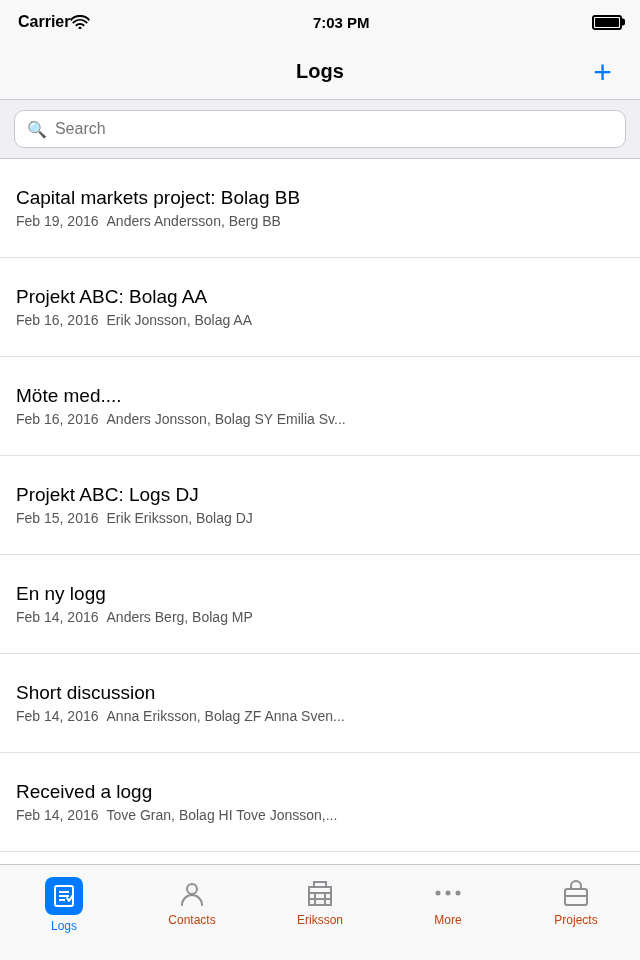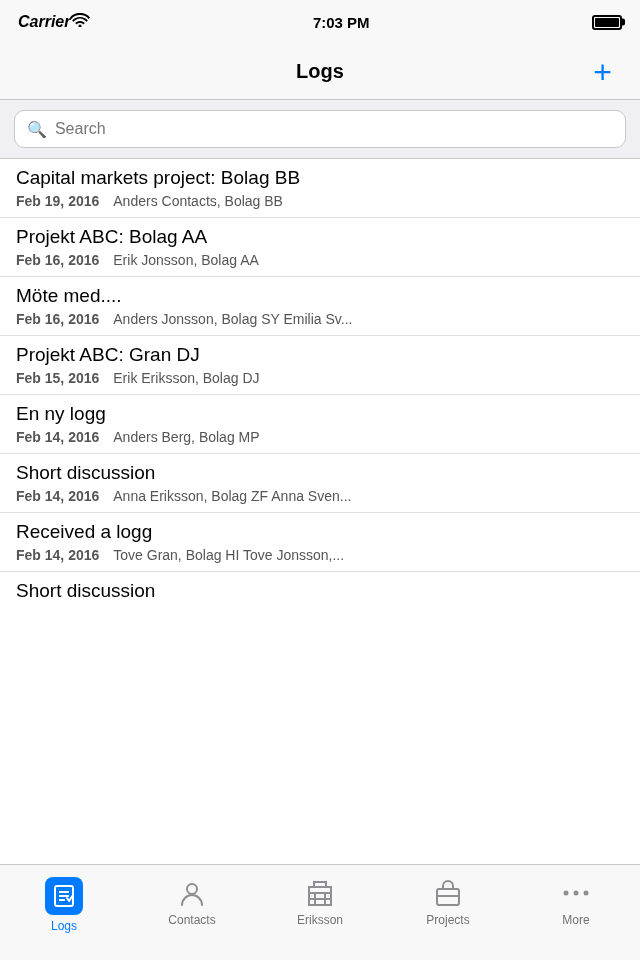--- a/index.html
+++ b/index.html
@@ -17,21 +17,21 @@
     .status-bar {
       background: #f8f8f8;
       height: 44px;
       display: flex;
       align-items: center;
       justify-content: space-between;
       padding: 0 18px;
       font-size: 16px;
       font-weight: 600;
     }
-    .status-left { display: flex; align-items: flex-start; gap: 0; font-style: italic; }
+    .status-left { display: flex; align-items: center; gap: 0; }
     .status-carrier { font-size: 16px; font-weight: 600; }
     .wifi-icon { font-size: 14px; }
     .status-center { font-size: 15px; font-weight: 600; }
     .battery-icon {
       width: 30px;
       height: 15px;
       border: 2px solid #000;
       border-radius: 3px;
       position: relative;
       display: inline-block;
@@ -115,37 +115,37 @@
       width: 100%;
     }
 
     
     .list {
       background: #fff;
       overflow: hidden;
       flex: 1;
     }
     .list-item {
-      padding: 8px 16px;
+      padding: 28px 16px;
       border-bottom: 1px solid #e0e0e0;
       cursor: pointer;
     }
     .item-title {
       font-size: 19px;
       font-weight: 400;
       color: #000;
       margin-bottom: 4px;
     }
     .item-subtitle {
       font-size: 14px;
       color: #555;
     }
     .item-date {
-      font-weight: 700;
-      margin-right: 14px;
+      font-weight: 400;
+      margin-right: 8px;
     }
     .item-people {
       color: #555;
     }
 
     
     .tab-bar {
       position: absolute;
       bottom: 0;
       left: 0;
@@ -168,21 +168,21 @@
     }
     .tab-icon-wrap {
       width: 32px;
       height: 32px;
       display: flex;
       align-items: center;
       justify-content: center;
     }
     .tab-label {
       font-size: 12px;
-      color: #737373;
+      color: #c2410c;
     }
     .tab-item.active .tab-label {
       color: #007aff;
     }
 
     
     svg { display: block; }
 
     
     .tab-logs-icon-bg {
@@ -224,32 +224,32 @@
 <div class="search-container">
   <div class="search-bar">
     <span class="search-icon-unicode">🔍</span>
     <input class="search-input" type="text" placeholder="Search" style="">
   </div>
 </div>
 
 <div class="list" id="log-list">
 <div class="list-item">
       <div class="item-title">Capital markets project: Bolag BB</div>
-      <div class="item-subtitle"><span class="item-date">Feb 19, 2016</span><span class="item-people">Anders Contacts, Bolag BB</span></div>
+      <div class="item-subtitle"><span class="item-date">Feb 19, 2016</span><span class="item-people">Anders Andersson, Berg BB</span></div>
     </div>
     <div class="list-item">
       <div class="item-title">Projekt ABC: Bolag AA</div>
       <div class="item-subtitle"><span class="item-date">Feb 16, 2016</span><span class="item-people">Erik Jonsson, Bolag AA</span></div>
     </div>
     <div class="list-item">
       <div class="item-title">Möte med....</div>
       <div class="item-subtitle"><span class="item-date">Feb 16, 2016</span><span class="item-people">Anders Jonsson, Bolag SY</span><span class="item-people">    Emilia Sv...</span></div>
     </div>
     <div class="list-item">
-      <div class="item-title">Projekt ABC: Gran DJ</div>
+      <div class="item-title">Projekt ABC: Logs DJ</div>
       <div class="item-subtitle"><span class="item-date">Feb 15, 2016</span><span class="item-people">Erik Eriksson, Bolag DJ</span></div>
     </div>
     <div class="list-item">
       <div class="item-title">En ny logg</div>
       <div class="item-subtitle"><span class="item-date">Feb 14, 2016</span><span class="item-people">Anders Berg, Bolag MP</span></div>
     </div>
     <div class="list-item">
       <div class="item-title">Short discussion</div>
       <div class="item-subtitle"><span class="item-date">Feb 14, 2016</span><span class="item-people">Anna Eriksson, Bolag ZF</span><span class="item-people">    Anna Sven...</span></div>
     </div>
@@ -296,33 +296,33 @@
         <line x1="3" y1="20" x2="25" y2="20" stroke="#8e8e93" stroke-width="2"></line>
         <line x1="9" y1="14" x2="9" y2="26" stroke="#8e8e93" stroke-width="2"></line>
         <line x1="19" y1="14" x2="19" y2="26" stroke="#8e8e93" stroke-width="2"></line>
       </svg>
     </div>
     <span class="tab-label">Eriksson</span>
   </div>
 
   <div class="tab-item">
     <div class="tab-icon-wrap">
+      <svg width="28" height="16" viewBox="0 0 28 16" fill="none">
+        <circle cx="4" cy="8" r="2.5" fill="#8e8e93"></circle>
+        <circle cx="14" cy="8" r="2.5" fill="#8e8e93"></circle>
+        <circle cx="24" cy="8" r="2.5" fill="#8e8e93"></circle>
+      </svg>
+    </div>
+    <span class="tab-label">More</span>
+  </div>
+
+  <div class="tab-item">
+    <div class="tab-icon-wrap">
       <svg width="28" height="28" viewBox="0 0 28 28" fill="none">
         <rect x="3" y="10" width="22" height="16" rx="2" stroke="#8e8e93" stroke-width="2" fill="none"></rect>
         <path d="M9 10V7a5 5 0 0110 0v3" stroke="#8e8e93" stroke-width="2" fill="none" stroke-linecap="round"></path>
         <line x1="3" y1="17" x2="25" y2="17" stroke="#8e8e93" stroke-width="2"></line>
       </svg>
     </div>
     <span class="tab-label">Projects</span>
   </div>
 
-  <div class="tab-item">
-    <div class="tab-icon-wrap">
-      <svg width="28" height="16" viewBox="0 0 28 16" fill="none">
-        <circle cx="4" cy="8" r="2.5" fill="#8e8e93"></circle>
-        <circle cx="14" cy="8" r="2.5" fill="#8e8e93"></circle>
-        <circle cx="24" cy="8" r="2.5" fill="#8e8e93"></circle>
-      </svg>
-    </div>
-    <span class="tab-label">More</span>
-  </div>
-
 </div>
 
 </body></html>

